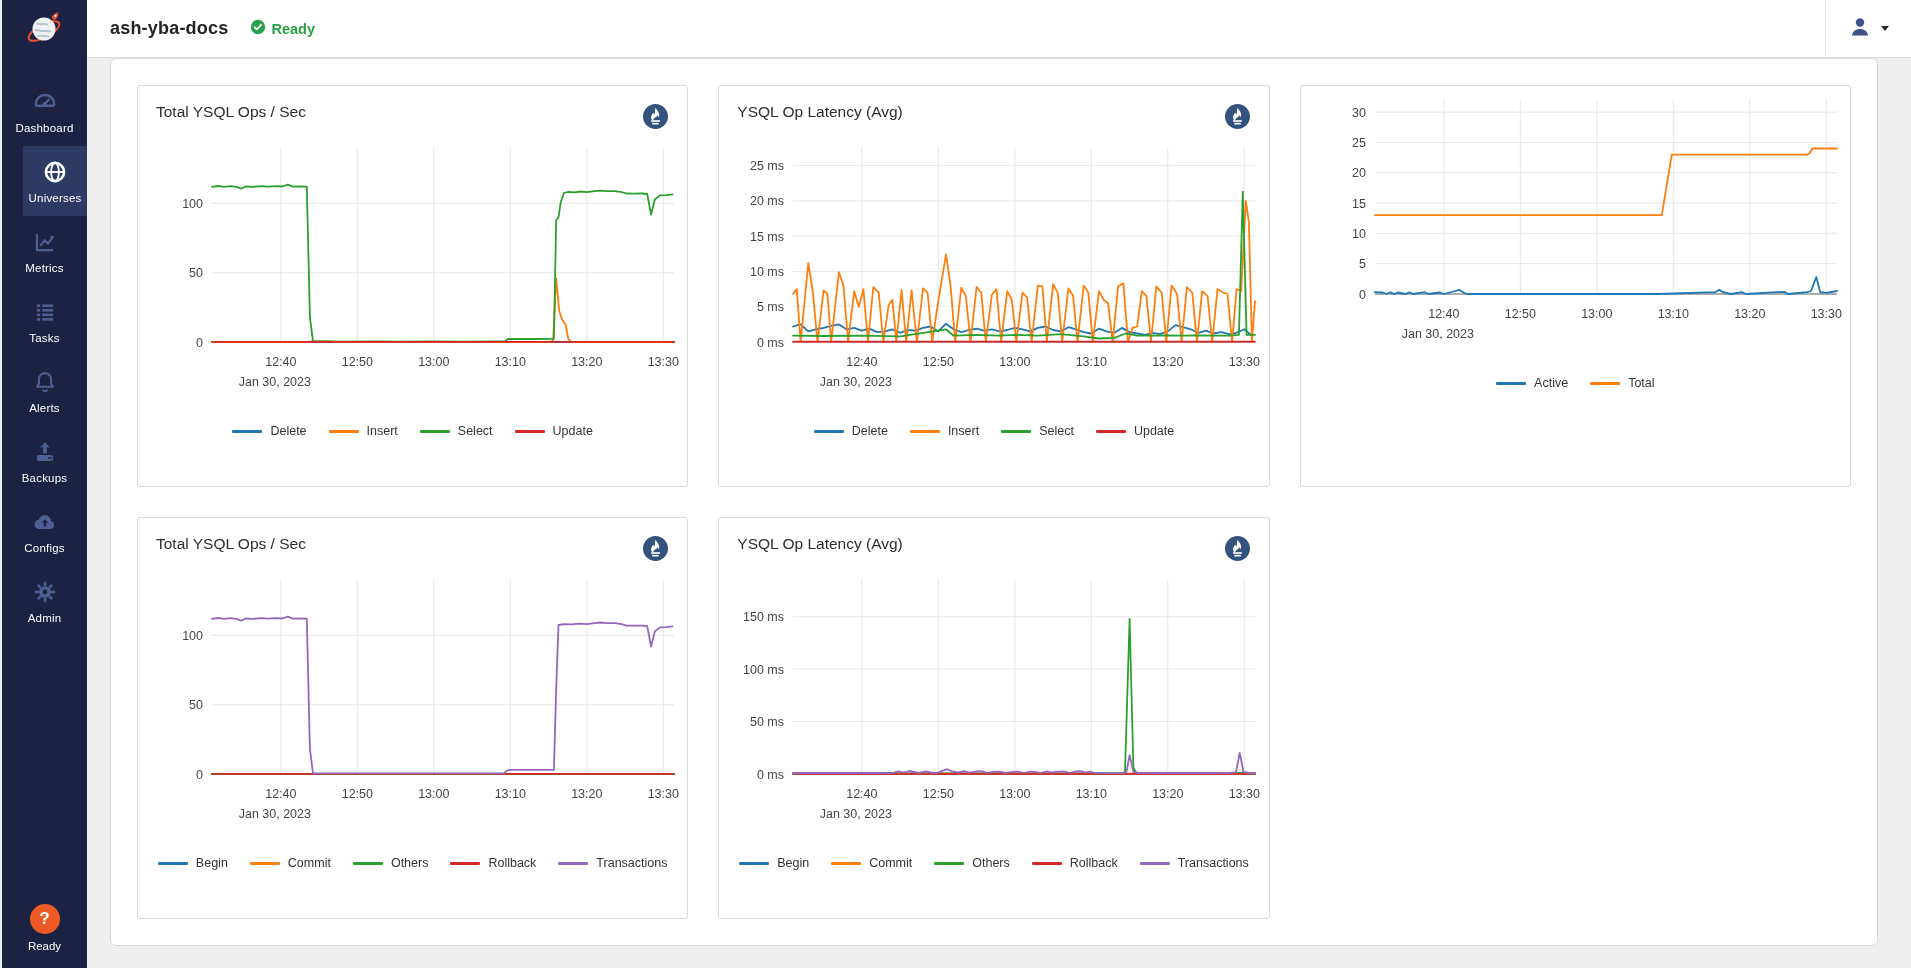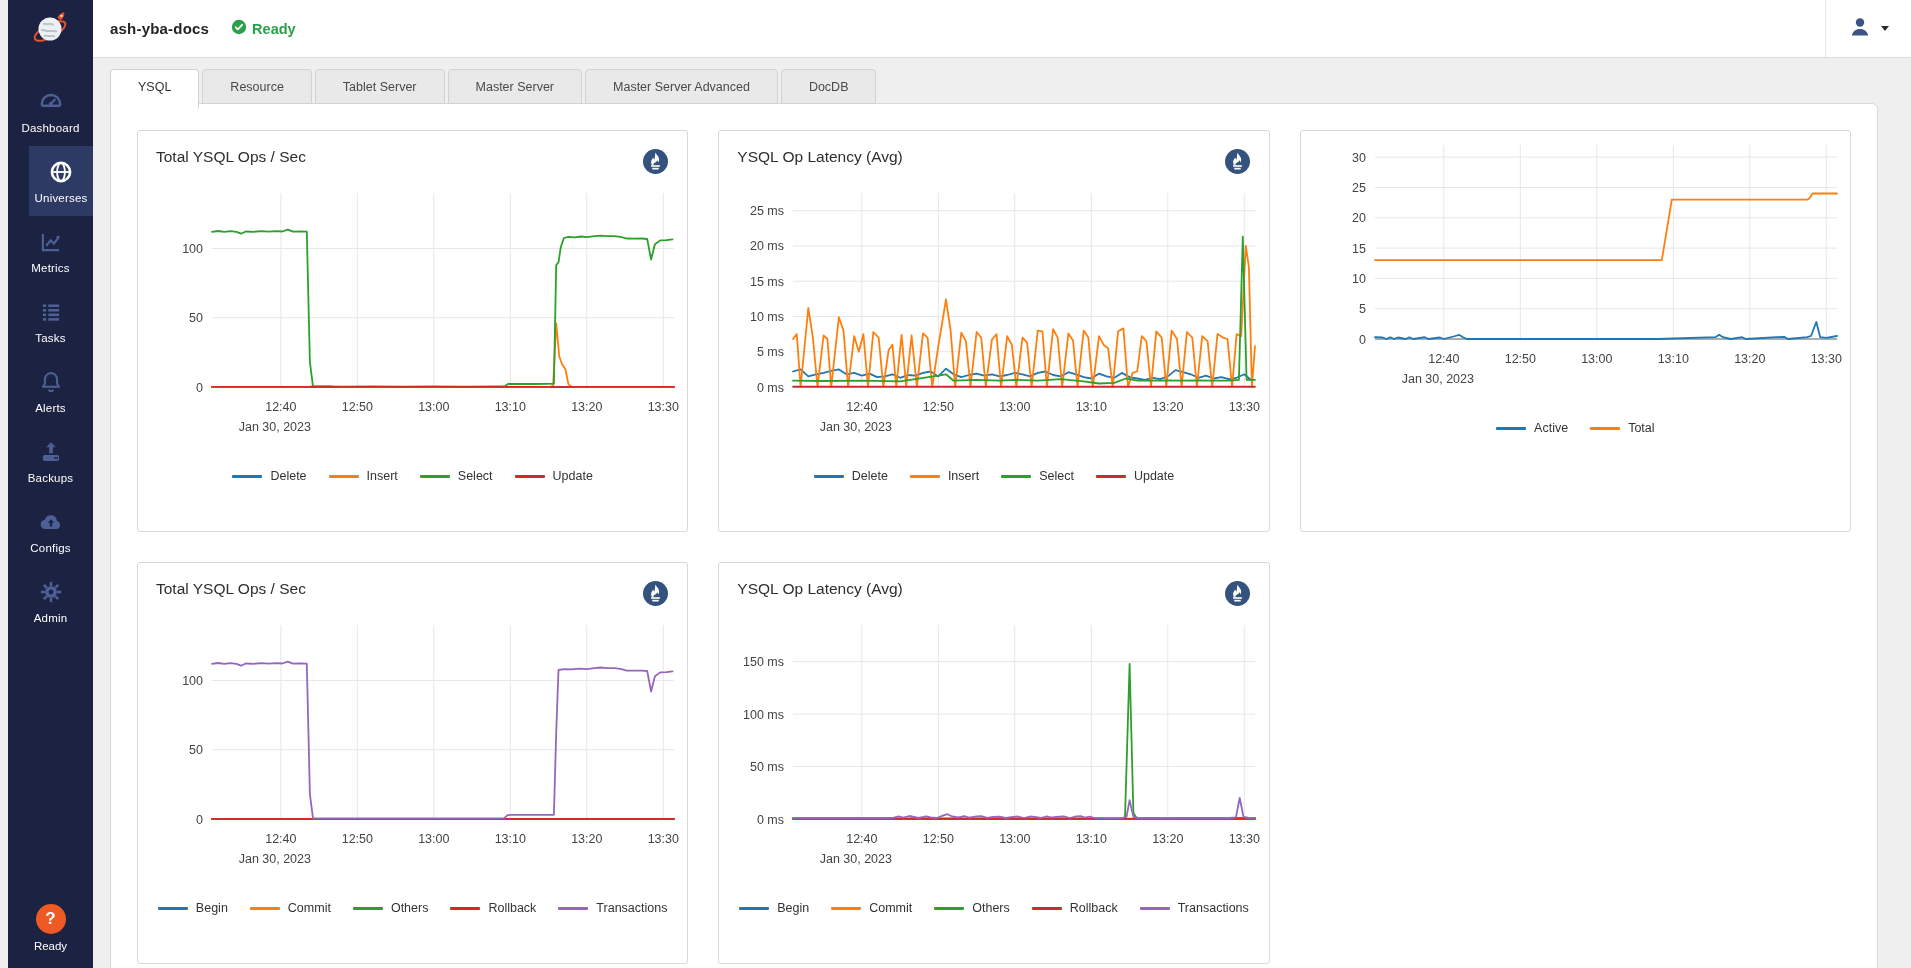--- a/index.html
+++ b/index.html
@@ -4,21 +4,21 @@
 <style>
   * { box-sizing: border-box; margin: 0; padding: 0; }
   html,body { width: 1911px; height: 968px; overflow: hidden; }
   body {
     font-family: "Liberation Sans", sans-serif;
     background: #efefef;
     color: #333;
   }
   
   .sidebar {
-    position: absolute; left:8px; top:0; bottom:0; width:85px;
+    position: absolute; left:2px; top:0; bottom:0; width:85px;
     background:#1c2342; z-index:10;
     display:flex; flex-direction:column;
   }
   .logo-box { height:62px; display:flex; align-items:center; justify-content:center; cursor:pointer; }
   .side-nav { display:flex; flex-direction:column; margin-top:14px; }
   .side-item {
     display:flex; flex-direction:column; align-items:center;
     padding:13px 2px 12px; cursor:pointer; color:#4d5f94;
   }
   .side-item.active { background:#2d3a64; color:#ffffff;margin-left:21px; }
@@ -34,21 +34,21 @@
     color:#fff; font-weight:bold; font-size:17px;
     display:flex; align-items:center; justify-content:center;
   }
   .side-help .s-label { margin-top:6px; font-size:11.5px; color:#fff; }
   
   .header {
     position:absolute; left:85px; right:0; top:0; height:58px;
     background:#fff; border-bottom:1px solid #dcdcdc;
     display:flex; align-items:center; padding:0 0 0 25px; z-index:5;
   }
-  .uni-title { font-size:15px; font-weight:bold; color:#232323; letter-spacing:.2px; }
+  .uni-title { font-size:18px; font-weight:bold; color:#232323; letter-spacing:.2px; }
   .status-badge { display:flex; align-items:center; margin-left:22px; cursor:default; }
   .status-badge svg { width:16px; height:16px; }
   .status-badge .st-label { color:#28a149; font-weight:bold; font-size:14.5px; margin-left:5px; }
   .user-area {
     margin-left:auto; height:100%; display:flex; align-items:center;
     border-left:1px solid #e6e6e6; padding:0 22px; cursor:pointer;
   }
   .user-area svg { width:24px; height:24px; }
   .caret { width:0; height:0; border-left:4.5px solid transparent; border-right:4.5px solid transparent; border-top:5px solid #2b2b2b; margin-left:9px; }
   
@@ -216,28 +216,20 @@
       <svg viewBox="0 0 24 24">
           <circle cx="12" cy="7.5" r="4.2" fill="#3d5385"></circle>
           <path d="M3.8 20.5c.9-4.4 4-6.6 8.2-6.6s7.3 2.2 8.2 6.6z" fill="#3d5385"></path>
         </svg>
     </span>
     <span class="caret"></span>
   </div>
 </header>
 
 <div class="content">
-  <div class="tabs-row" id="tabs-row">
-      <div class="tab active">YSQL</div>
-      <div class="tab">Resource</div>
-      <div class="tab">Tablet Server</div>
-      <div class="tab">Master Server</div>
-      <div class="tab">Master Server Advanced</div>
-      <div class="tab">DocDB</div>
-    </div>
   <div class="panel">
     <div class="charts-grid" id="charts-grid">
         <section class="chart-card">
           <div class="card-head">
             <h3 class="chart-title">Total YSQL Ops / Sec</h3>
             <span class="prom-btn"><svg viewBox="0 0 27 27">
                 <circle cx="13.5" cy="13.5" r="12.5" fill="#33527e"></circle>
                 <path fill="#fff" d="M13.5 4.5c.9 2.6 3.6 3.8 3.6 6.9 0 1.2-.4 2.3-1.1 3 .2-1.2-.5-2.1-.9-2.5-.1 1.4-1 2.1-2 2.7-.8.5-1.7 1.2-1.7 2.3H9.9a4.7 4.7 0 0 1-.8-2.7c0-2.1 1.4-3.1 2-4.7.3 1 .9 1.7 1.5 2 .4-1.8.3-4.8.9-7z"></path>
                 <rect x="9.1" y="17.2" width="8.8" height="1.6" fill="#fff"></rect>
                 <rect x="10.3" y="19.8" width="6.4" height="1.7" fill="#fff"></rect>

